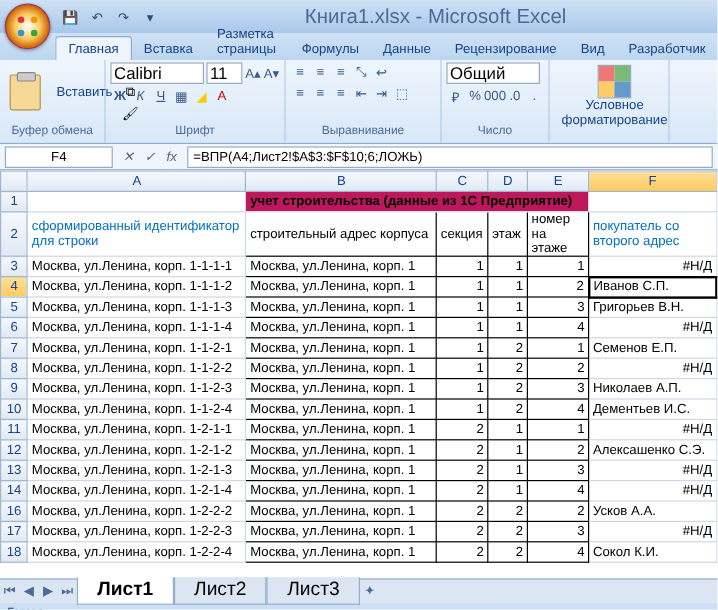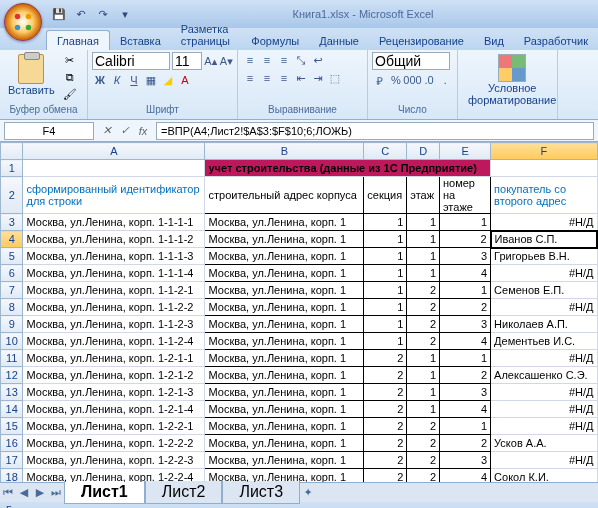--- a/index.html
+++ b/index.html
@@ -1,30 +1,30 @@
 <!DOCTYPE html>
 <html><head>
 <meta charset="utf-8">
 <style>
 *{box-sizing:border-box;margin:0;padding:0;font-family:Tahoma,sans-serif;font-size:11px}
 body{background:#fff;width:598px;height:508px;overflow:hidden}
 .title-bar{height:28px;background:linear-gradient(#cfe1f5,#a9c7ea);display:flex;align-items:center;padding:0 6px;color:#3a5a8a}
 .title-bar .left{display:flex;gap:4px;align-items:center}
-.title-bar .title{flex:1;text-align:center;color:#4a6a9a;font-size:11px}
+.title-bar .title{flex:1;text-align:center;color:#4a6a9a;font-size:17px}
 .qat-btn{width:18px;height:18px;display:flex;align-items:center;justify-content:center;color:#2a4a7a}
 .office-btn{position:absolute;left:4px;top:3px;width:38px;height:38px;border-radius:50%;background:radial-gradient(#fff,#ffcc66 40%,#cc6600 70%);border:1px solid #936;z-index:5;display:flex;align-items:center;justify-content:center;box-shadow:0 1px 3px rgba(0,0,0,.4)}
 .office-btn svg{width:22px;height:22px}
 .ribbon-tabs{height:22px;background:linear-gradient(#cfe1f5,#bcd6f0);display:flex;padding-left:46px;align-items:flex-end}
 .ribbon-tab{padding:4px 10px 3px;color:#15428b;cursor:pointer}
 .ribbon-tab.active{background:#eef5fc;border:1px solid #8faed0;border-bottom:none;border-radius:3px 3px 0 0}
 .ribbon{height:70px;background:linear-gradient(#eef5fc,#d8e8f8);border-bottom:1px solid #8faed0;display:flex}
 .ribbon-group{border-right:1px solid #b5cce5;display:flex;flex-direction:column;padding:2px 4px}
 .ribbon-group-body{flex:1;display:flex;gap:2px}
 .ribbon-group-label{text-align:center;color:#4a6a9a;font-size:10px;padding:2px 0}
-.big-btn{display:flex;flex-direction:column;align-items:center;gap:0;padding:2px 4px;color:#15428b}
+.big-btn{display:flex;align-items:center;gap:13px;padding:2px 4px;color:#15428b}
 .clipboard-icon{width:26px;height:30px;background:#f6d897;border:1px solid #b89050;border-radius:2px;position:relative}
 .clipboard-icon::before{content:"";position:absolute;top:-3px;left:5px;width:14px;height:6px;background:#ccc;border:1px solid #888;border-radius:2px}
 .small-btns{display:flex;flex-direction:column;gap:1px}
 .small-btn{width:18px;height:16px;display:flex;align-items:center;justify-content:center;border:1px solid transparent}
 .font-row{display:flex;gap:2px;align-items:center}
 .font-sel{height:18px;border:1px solid #9ab;background:#fff;font-size:14px;padding:0 2px}
 .btn-row{display:flex;gap:1px}
 .ico{width:16px;height:16px;display:flex;align-items:center;justify-content:center;color:#3a5a8a}
 .cond-fmt{display:flex;flex-direction:column;align-items:center;padding:2px 6px;color:#15428b}
 .cond-fmt-icon{width:28px;height:28px;background:linear-gradient(#fff,#eee);border:1px solid #9ab;display:grid;grid-template-columns:1fr 1fr;grid-template-rows:1fr 1fr}
@@ -316,29 +316,20 @@
         <tr>
           <td class="row-hdr">14</td>
           <td>Москва, ул.Ленина, корп. 1-2-1-4</td>
           <td class="data-cell">Москва, ул.Ленина, корп. 1</td>
           <td class="data-cell num">2</td>
           <td class="data-cell num">1</td>
           <td class="data-cell num">4</td>
           <td class="num">#Н/Д</td>
         </tr>
         <tr>
-          <td class="row-hdr">15</td>
-          <td>Москва, ул.Ленина, корп. 1-2-2-1</td>
-          <td class="data-cell">Москва, ул.Ленина, корп. 1</td>
-          <td class="data-cell num">2</td>
-          <td class="data-cell num">2</td>
-          <td class="data-cell num">1</td>
-          <td class="num">#Н/Д</td>
-        </tr>
-        <tr>
           <td class="row-hdr">16</td>
           <td>Москва, ул.Ленина, корп. 1-2-2-2</td>
           <td class="data-cell">Москва, ул.Ленина, корп. 1</td>
           <td class="data-cell num">2</td>
           <td class="data-cell num">2</td>
           <td class="data-cell num">2</td>
           <td class="">Усков А.А.</td>
         </tr>
         <tr>
           <td class="row-hdr">17</td>

